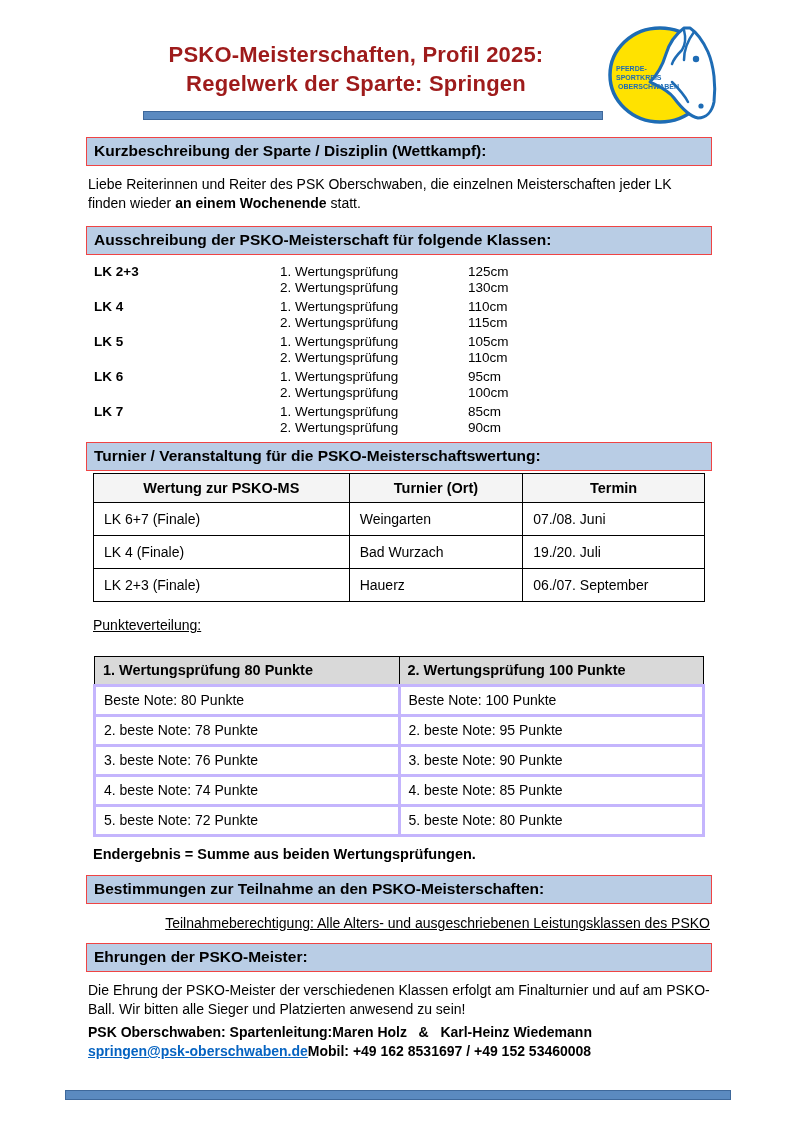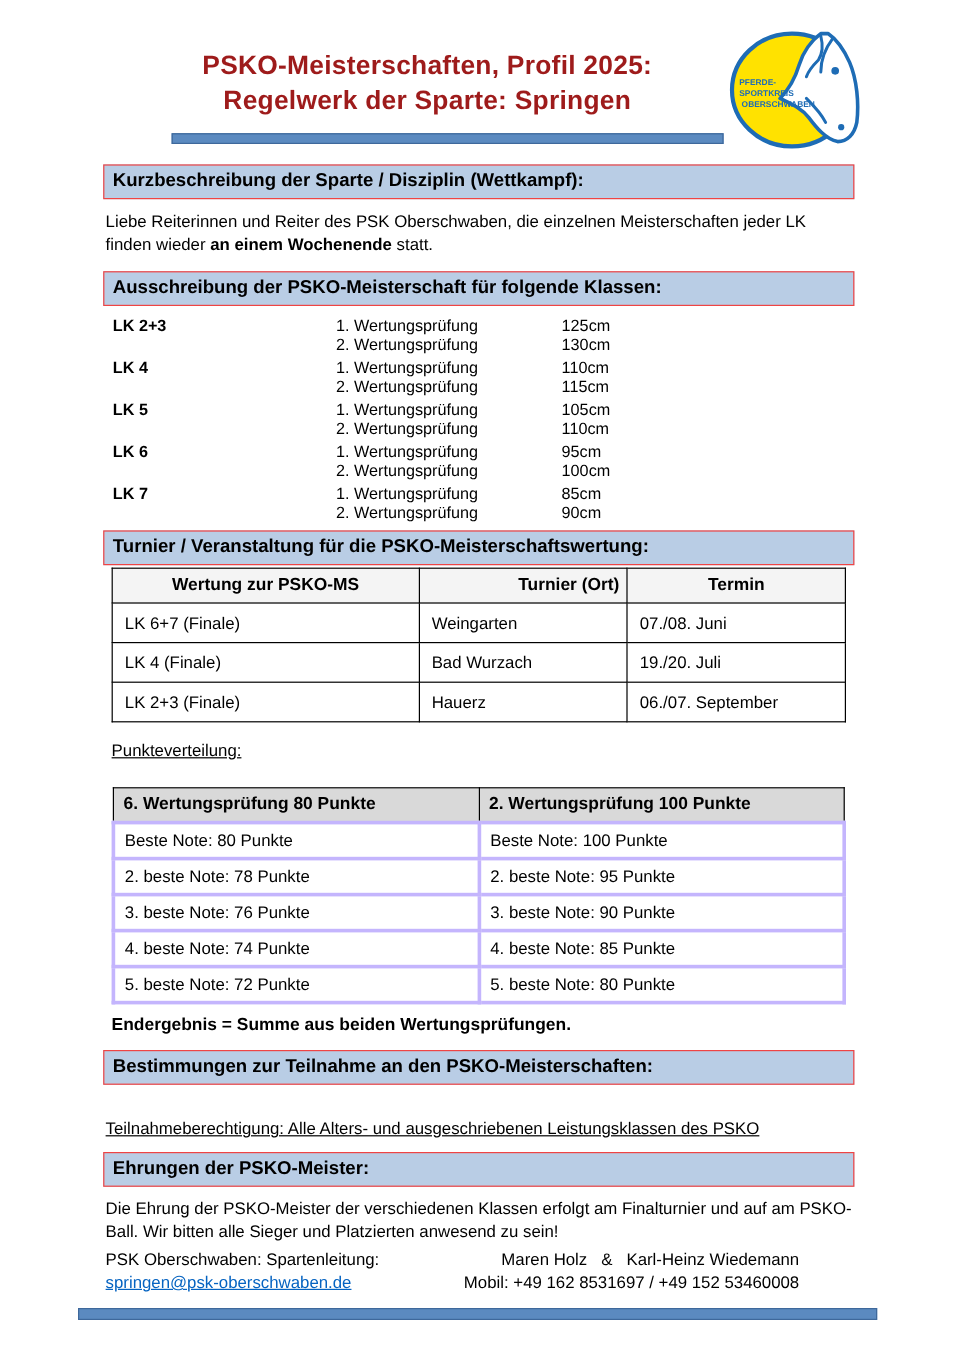--- a/index.html
+++ b/index.html
@@ -36,34 +36,34 @@
   .classes { margin:9px 0 6px 8px; font-size:13.5px; }
   .class-group { display:grid; grid-template-columns:186px 188px 1fr; margin-bottom:3px; line-height:16px; }
   .class-label { font-weight:bold; grid-row:1; }
   .class-cell { }
 
   
   table { border-collapse:collapse; font-size:14px; margin-left:7px; }
   .t1 { width:612px; margin-top:2px; }
   .t1 th { border:1px solid #000; background:#F4F4F4; font-weight:bold; text-align:center; padding:6px 6px; font-size:14.5px; }
   .t1 td { border:1px solid #000; padding:8px 10px; }
-  .t1 .c1 { width:253px; } .t1 .c2 { width:165px;text-align:right; } .t1 .c3 { width:174px; }
+  .t1 .c1 { width:253px; } .t1 .c2 { width:165px; } .t1 .c3 { width:174px; }
 
   .punkte-label { margin:15px 0 23px 7px; font-size:14px; text-decoration:underline; }
 
   .t2 { width:612px; }
   .t2 th { border:1px solid #000; background:#D9D9D9; font-weight:bold; text-align:left; padding:5px 8px 6px 8px; font-size:14.5px; width:306px; }
   .t2 td { border:3px solid #c4b5fd; padding:5px 8px 6px 8px; }
 
   .endergebnis { margin:9px 0 13px 7px; font-weight:bold; font-size:14.5px; }
 
-  .teilnahme { margin:28px 2px 12px 2px; font-size:14px; text-decoration:underline; }
+  .teilnahme { margin:11px 2px 12px 2px; font-size:14px; text-decoration:underline;text-align:right; }
 
   .contact { margin:4px 2px 0 2px; font-size:14px; line-height:1.35; width:578px; }
-  .contact-line { display:flex; justify-content:space-between; }
+  .contact-line { display:flex; justify-content:flex-start;font-weight:bold; }
   .pre { white-space:pre; }
   a.email { color:#0563C1; text-decoration:underline; cursor:pointer; }
 
   .bottom-bar {
     position:absolute; left:65px; top:1090px; width:664px; height:8px;
     background:#5B8AC0; border:1px solid #3E689B;
   }
 </style>
 </head>
 <body>
@@ -177,21 +177,21 @@
           <td>06./07. September</td>
         </tr>
       </tbody>
     </table>
 
     <div class="punkte-label">Punkteverteilung:</div>
 
     <table class="t2">
       <thead>
         <tr>
-          <th>6. Wertungsprüfung 80 Punkte</th>
+          <th>1. Wertungsprüfung 80 Punkte</th>
           <th>2. Wertungsprüfung 100 Punkte</th>
         </tr>
       </thead>
       <tbody>
         <tr>
           <td>Beste Note: 80 Punkte</td>
           <td>Beste Note: 100 Punkte</td>
         </tr>
         <tr>
           <td>2. beste Note: 78 Punkte</td>

